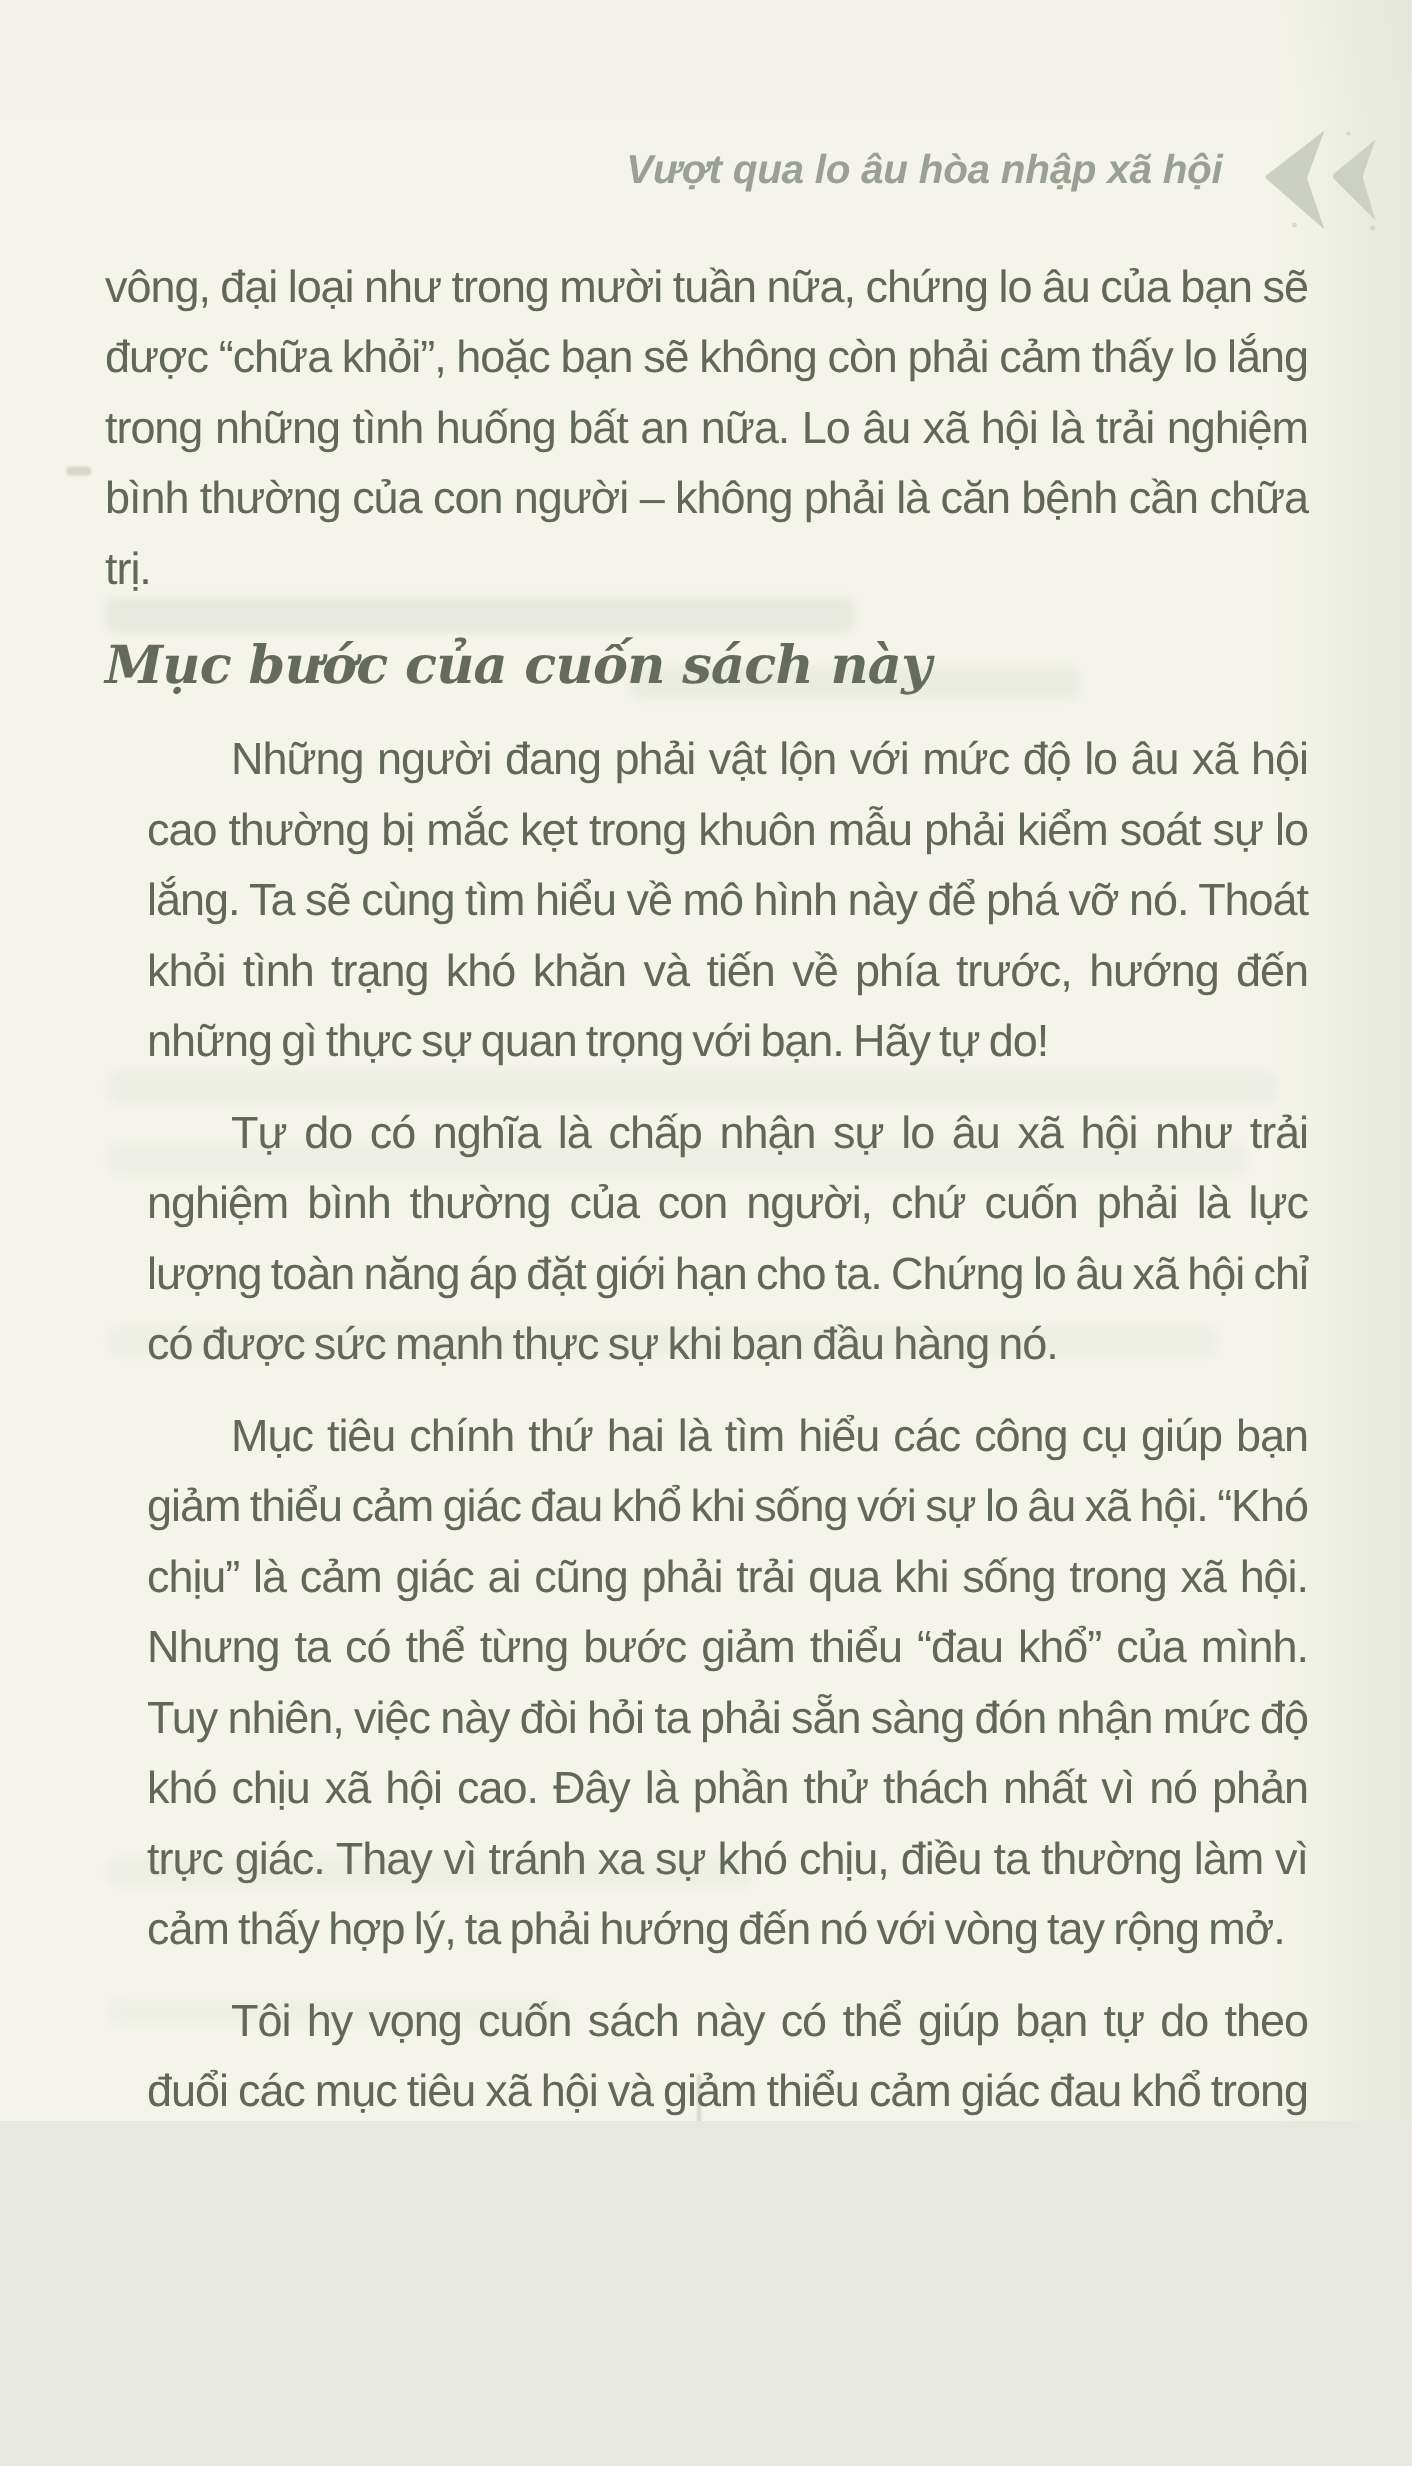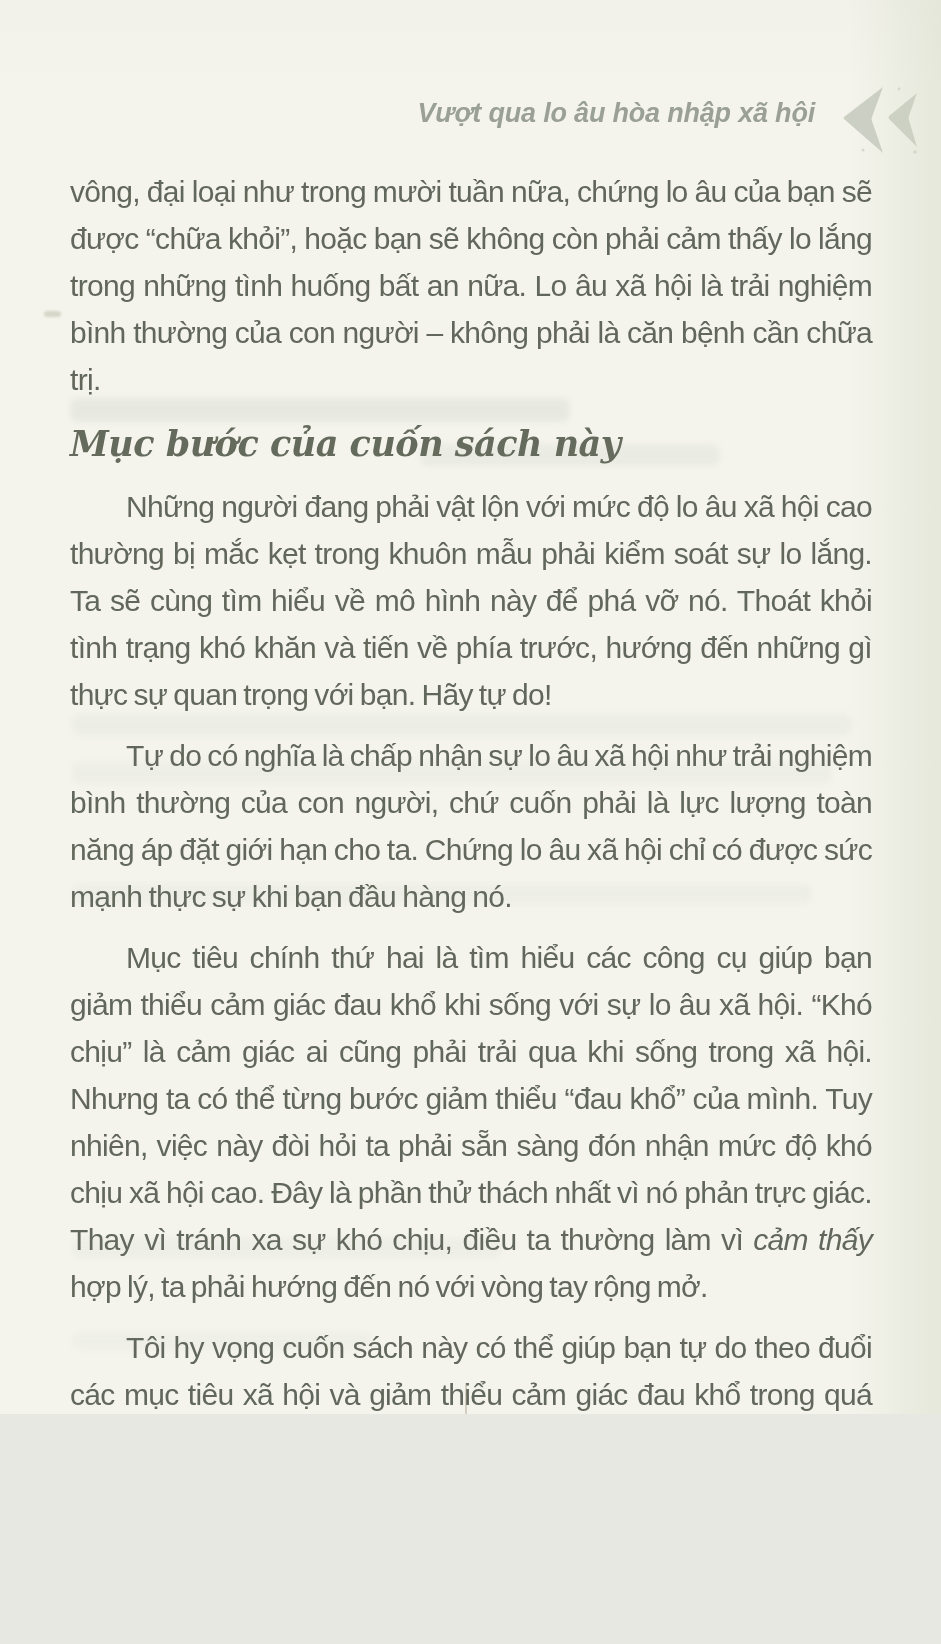--- a/index.html
+++ b/index.html
@@ -31,22 +31,22 @@
   
   .text-block{
     position:absolute;left:70px;top:168px;width:802px;
   }
   .para{
     margin:0 0 14px 0;
     font-size:30px;line-height:47px;
     letter-spacing:-0.7px;word-spacing:-1.5px;
     text-align:justify;
   }
-  .para.indent{text-indent:56px;}
-  .para .em{font-style:italic;}
+  .para.indent{text-indent:56px;margin-left:28px;}
+  .para .em{}
   .section-heading{
     font-family:"DejaVu Serif", serif;
     font-style:italic;font-weight:bold;
     font-size:35px;line-height:50px;
     letter-spacing:-0.5px;
     color:#646a5c;
     margin:16px 0 14px 0;
   }
   
   .page-number-wrap{position:absolute;left:797px;top:1529px;width:70px;height:70px;}

